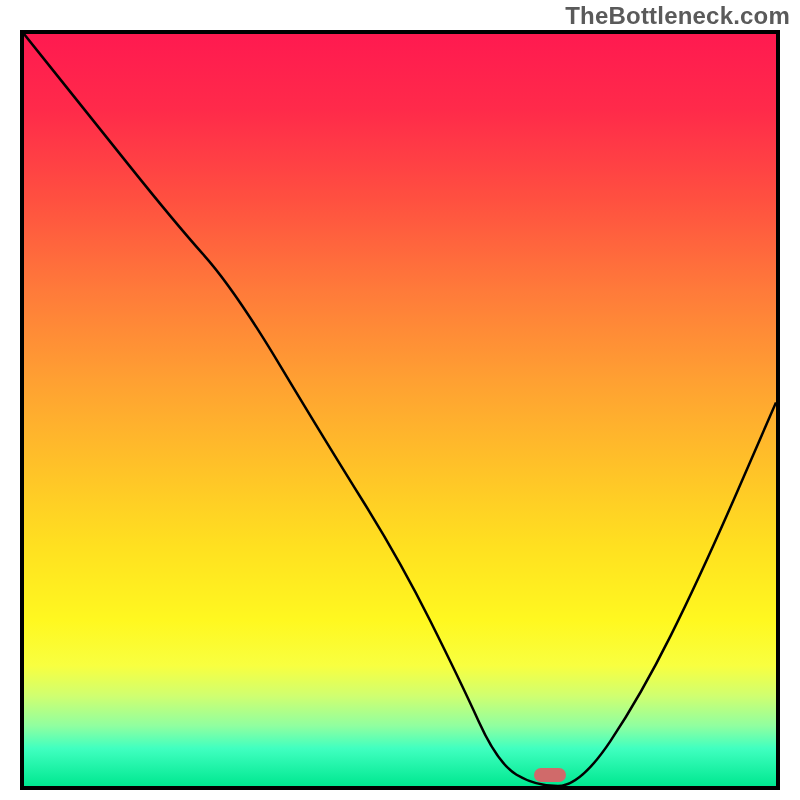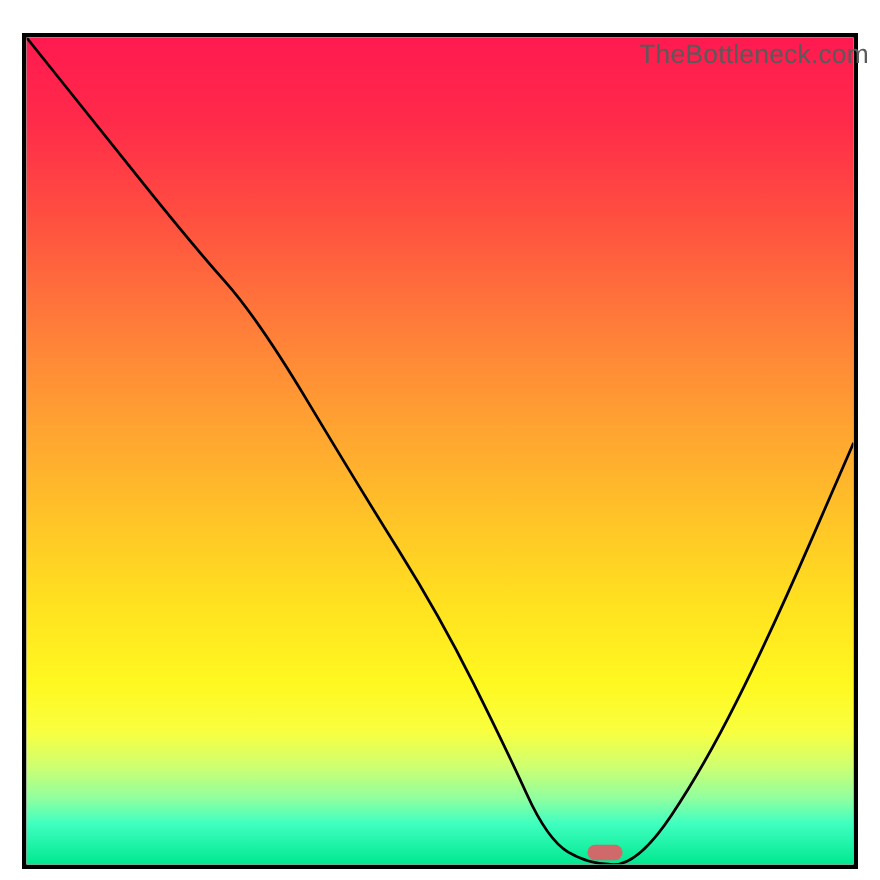--- a/index.html
+++ b/index.html
@@ -13,25 +13,24 @@
   .container {
     position: relative;
     width: 800px;
     height: 800px;
   }
   .watermark {
     position: absolute;
     top: 2px;
     right: 10px;
     font-size: 24px;
-    font-weight: 400;
+    font-weight: 700;
     color: #5a5a5a;
     letter-spacing: 0.2px;
     z-index: 10;
-    margin-top: 34px;
   }
   .plot-frame {
     position: absolute;
     left: 20px;
     top: 30px;
     width: 760px;
     height: 760px;
     box-sizing: border-box;
     border: 4px solid #000000;
     overflow: hidden;

